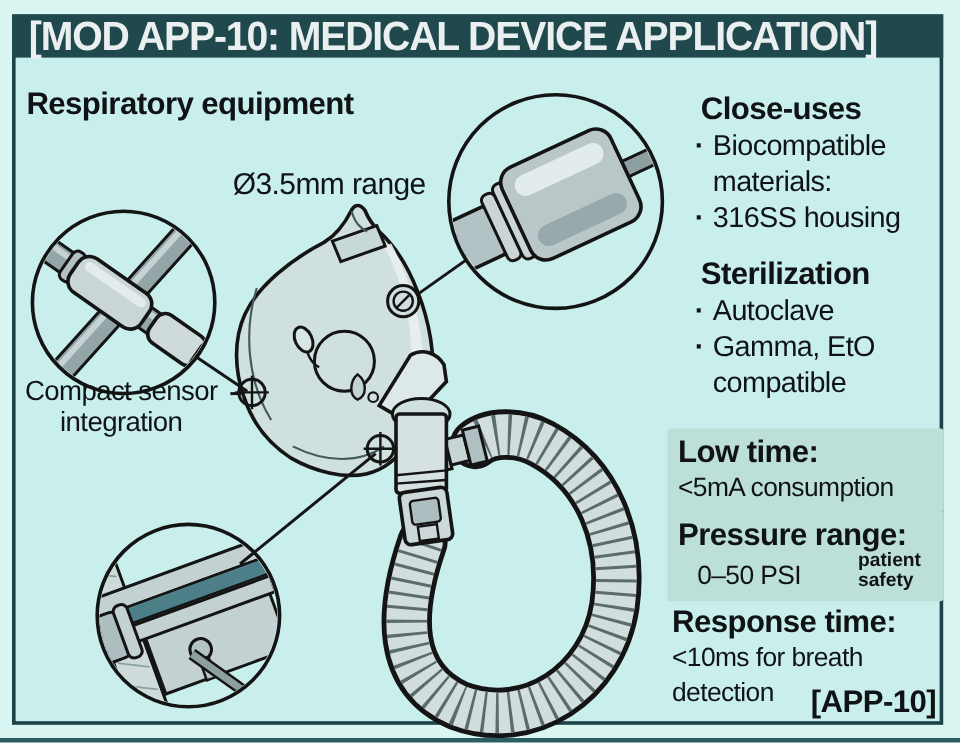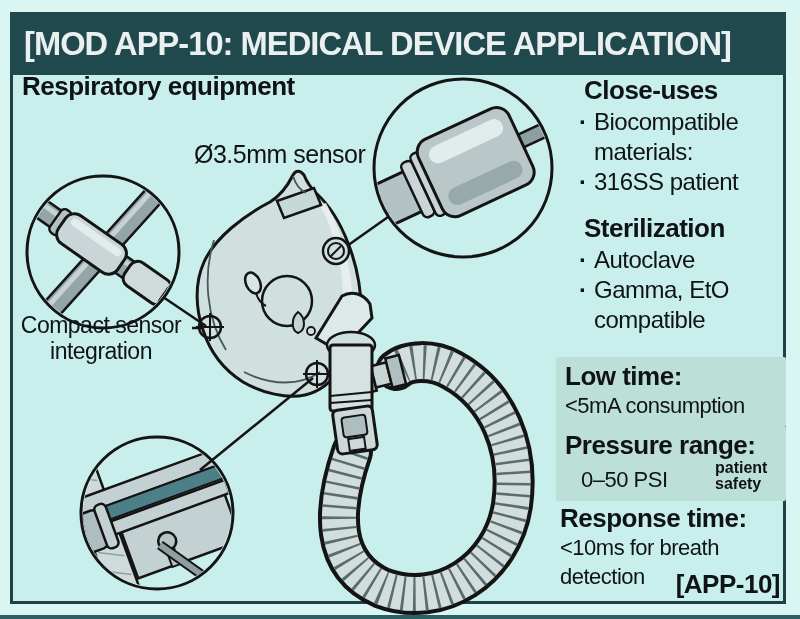--- a/index.html
+++ b/index.html
@@ -6,22 +6,22 @@
   .stage {
     position:relative; width:800px; height:619px;
     background:#d9f6f3; overflow:hidden;
     font-family:"Liberation Sans", sans-serif; color:#101315;
   }
   .panel {
     position:absolute; left:10px; top:12px; width:776px; height:592px;
     background:#c9efec; border:3px solid #1d4247; box-sizing:border-box;
   }
   .banner {
-    position:absolute; left:10px; top:12px; width:776px; height:63px;
-    background:#20494d; display:flex; align-items:center; padding-left:14px;
+    position:absolute; left:10px; top:12px; width:776px; height:36px;
+    background:#20494d; display:flex; padding-left:14px;
     box-sizing:border-box;
   }
   .banner-title {
     font-size:34px; font-weight:bold; color:#eaeff0; letter-spacing:-1px;
     white-space:nowrap; transform:scaleX(.96); transform-origin:left center;
   }
   .abs { position:absolute; }
   .illu { position:absolute; left:0; top:0; }
 
   .heading { left:22px; top:71px; font-size:26px; font-weight:bold; letter-spacing:-.5px; }
@@ -198,32 +198,32 @@
       <line x1="303" y1="374" x2="331" y2="374" stroke-width="2"></line>
       <line x1="317" y1="360" x2="317" y2="388" stroke-width="2"></line>
     </g>
   </svg>
 
   <div class="banner">
     <span class="banner-title">[MOD APP-10: MEDICAL DEVICE APPLICATION]</span>
   </div>
 
   <div class="abs heading">Respiratory equipment</div>
-  <div class="abs sensor-label">Ø3.5mm sensor</div>
+  <div class="abs sensor-label">Ø3.5mm range</div>
   <div class="abs col-title close-uses-title">Close-uses</div>
 
   <div class="abs integration-label">Compact sensor integration</div>
   <div class="abs bullet-list bullets-1">
     <div class="bullet-item">
       <span class="dot">·</span>
       <span class="bi-text">Biocompatible materials:</span>
     </div>
     <div class="bullet-item">
       <span class="dot">·</span>
-      <span class="bi-text">316SS patient</span>
+      <span class="bi-text">316SS housing</span>
     </div>
   </div>
 
   <div class="abs col-title sterilization-title">Sterilization</div>
   <div class="abs bullet-list bullets-2">
     <div class="bullet-item">
       <span class="dot">·</span>
       <span class="bi-text">Autoclave</span>
     </div>
     <div class="bullet-item">

